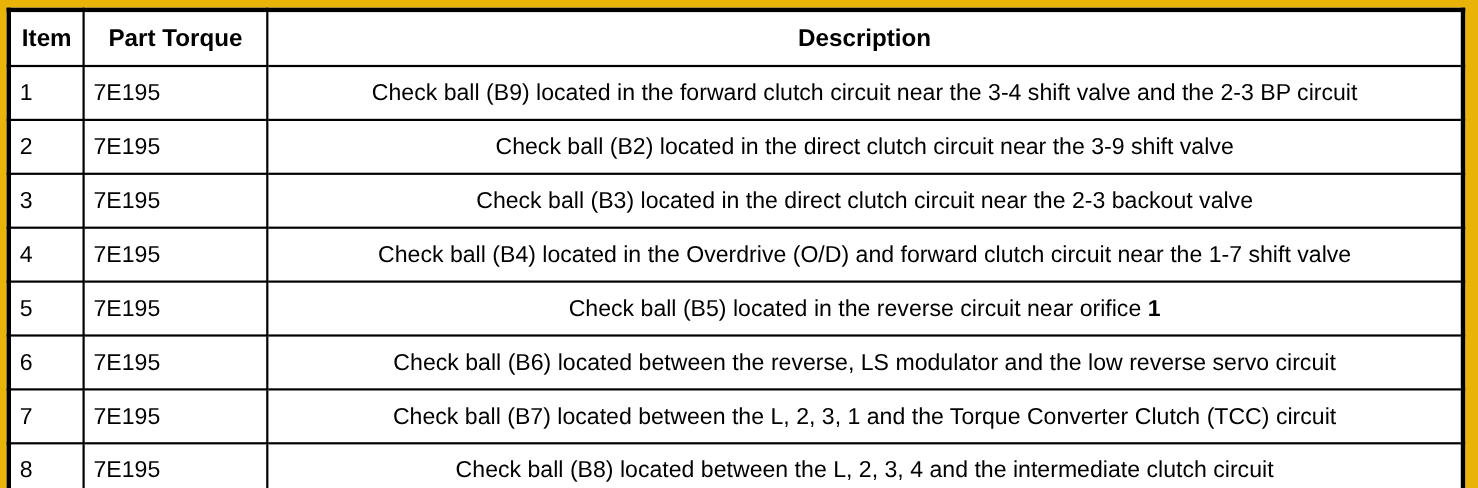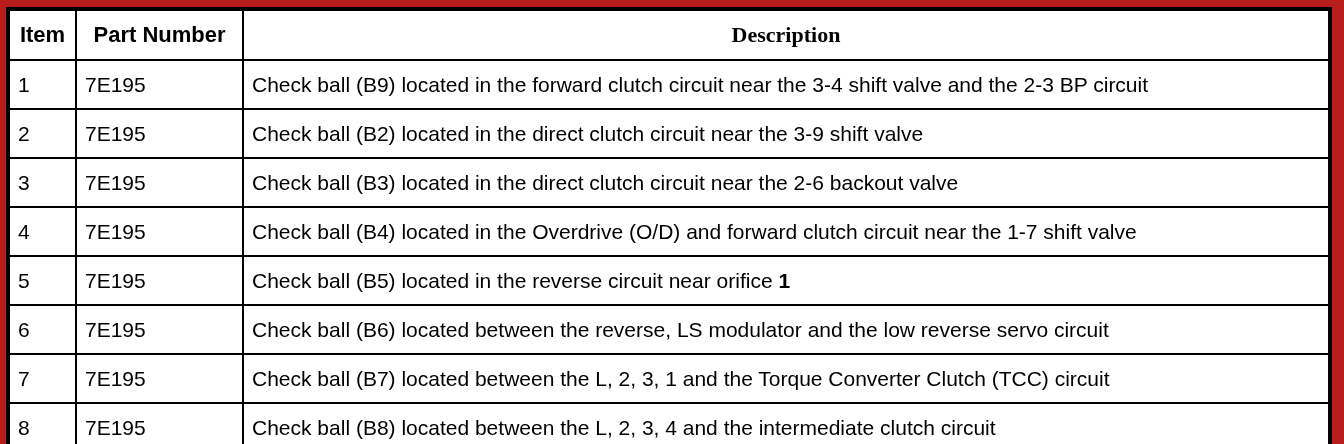--- a/index.html
+++ b/index.html
@@ -11,21 +11,21 @@
     width: 1344px;
     height: 444px;
     font-family: "Liberation Sans", sans-serif;
     color: #000000;
     overflow: hidden;
   }
   .page {
     position: relative;
     width: 1344px;
     height: 444px;
-    background: #b91c1c;
+    background: #eab308;
     box-sizing: border-box;
   }
   .table-wrap {
     position: absolute;
     left: 6px;
     top: 7px;
     width: 1326px;
     height: 430px;
     box-sizing: border-box;
   }
@@ -64,63 +64,63 @@
   td.cell-item {
     text-align: left;
     padding-left: 9px;
   }
   td.cell-part {
     text-align: left;
     padding-left: 10px;
     margin-left: 44px;
   }
   td.cell-desc {
-    text-align: left;
+    text-align: center;
     padding-left: 10px;
     white-space: nowrap;
   }
   th.head-item { text-align: center; }
   th.head-part { text-align: center; }
-  th.head-desc { text-align: center; font-family: Liberation Serif, serif; }
+  th.head-desc { text-align: center; }
 
   .bold-inline { font-weight: bold; }
 </style>
 </head>
 <body>
 
 <div class="page">
   <div class="table-wrap">
     <table class="parts-table">
       <colgroup>
         <col class="col-item">
         <col class="col-part">
         <col class="col-desc">
       </colgroup>
       <thead>
         <tr>
           <th class="head-item">Item</th>
-          <th class="head-part">Part Number</th>
+          <th class="head-part">Part Torque</th>
           <th class="head-desc">Description</th>
         </tr>
       </thead>
       <tbody>
         <tr>
           <td class="cell-item">1</td>
           <td class="cell-part">7E195</td>
           <td class="cell-desc">Check ball (B9) located in the forward clutch circuit near the 3-4 shift valve and the 2-3 BP circuit</td>
         </tr>
         <tr>
           <td class="cell-item">2</td>
           <td class="cell-part">7E195</td>
           <td class="cell-desc">Check ball (B2) located in the direct clutch circuit near the 3-9 shift valve</td>
         </tr>
         <tr>
           <td class="cell-item">3</td>
           <td class="cell-part">7E195</td>
-          <td class="cell-desc">Check ball (B3) located in the direct clutch circuit near the 2-6 backout valve</td>
+          <td class="cell-desc">Check ball (B3) located in the direct clutch circuit near the 2-3 backout valve</td>
         </tr>
         <tr>
           <td class="cell-item">4</td>
           <td class="cell-part">7E195</td>
           <td class="cell-desc">Check ball (B4) located in the Overdrive (O/D) and forward clutch circuit near the 1-7 shift valve</td>
         </tr>
         <tr>
           <td class="cell-item">5</td>
           <td class="cell-part">7E195</td>
           <td class="cell-desc"><span>Check ball (B5) located in the reverse circuit near orifice </span><span class="bold-inline">1</span></td>

